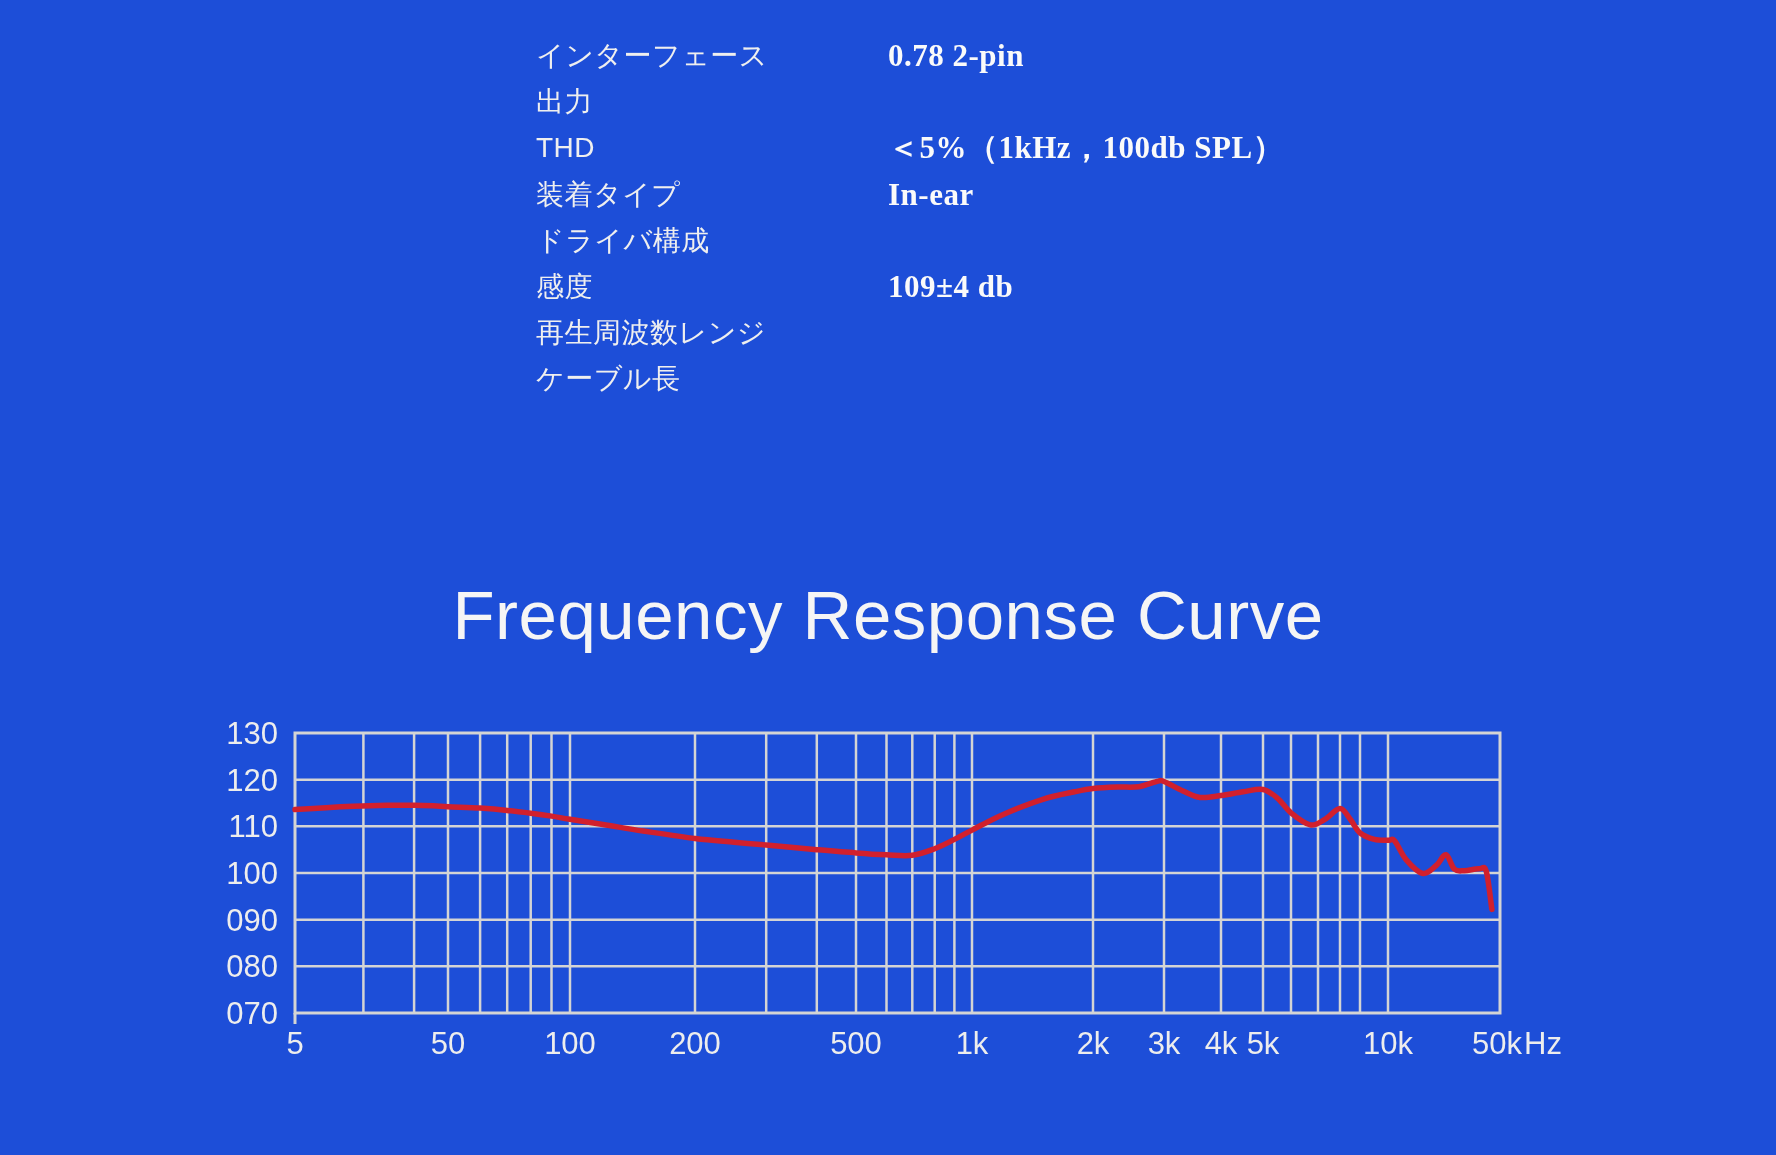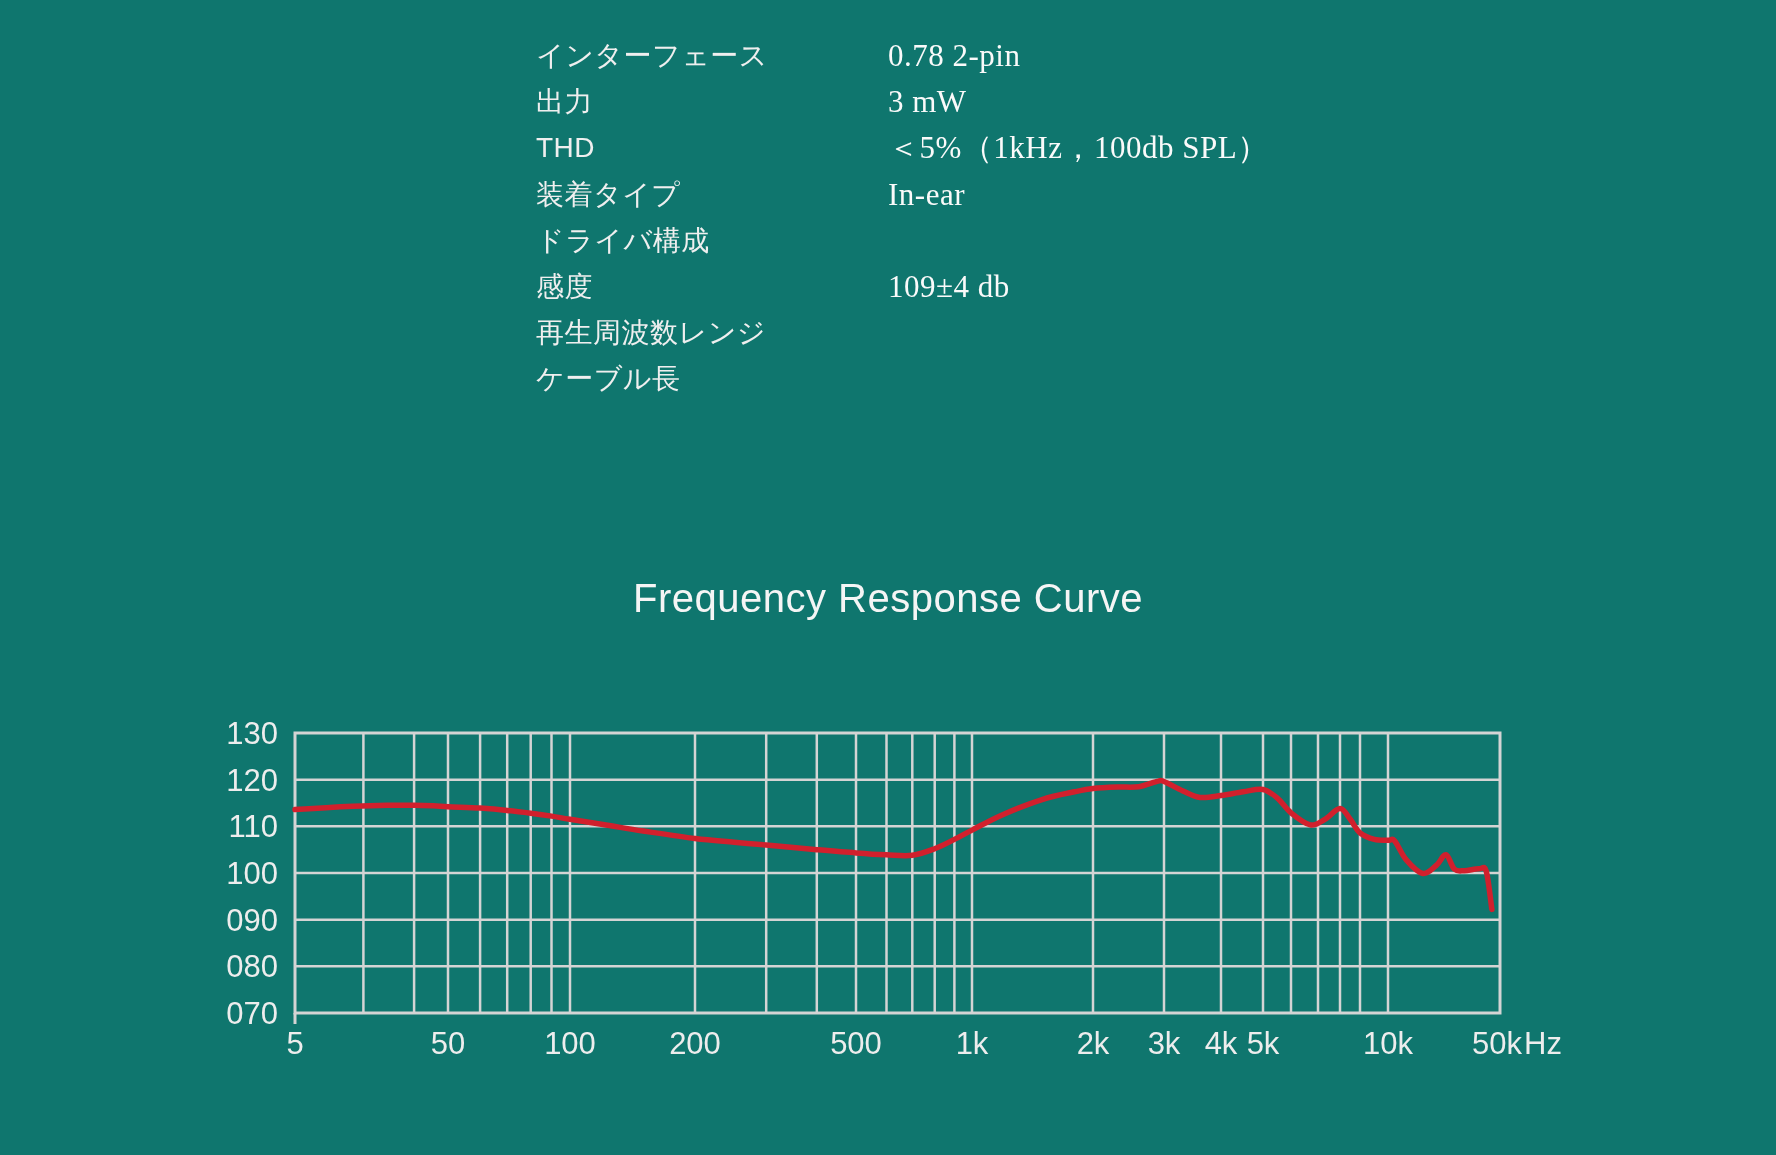--- a/index.html
+++ b/index.html
@@ -1,44 +1,43 @@
 <!DOCTYPE html>
 <html><head>
 <meta charset="utf-8">
 <style>
   html,body{margin:0;padding:0;background:#000;}
   .page{
-    position:relative;width:1776px;height:1155px;background:#0f766e;overflow:hidden;
+    position:relative;width:1776px;height:1155px;background:#1d4ed8;overflow:hidden;
     font-family:"Liberation Sans",sans-serif;
   }
   .specs{position:absolute;left:536px;top:33px;}
   .spec-row{display:grid;grid-template-columns:352px auto;height:46.2px;align-items:center;}
   .spec-label{font-size:28px;color:#efefef;letter-spacing:0.5px;white-space:nowrap;}
   .spec-value{
-    font-family:"Liberation Serif",serif;font-weight:400;font-size:31px;
+    font-family:"Liberation Serif",serif;font-weight:700;font-size:31px;
     color:#fafafa;white-space:nowrap;letter-spacing:0.5px;
   }
   .chart-title{
     position:absolute;left:0;top:576px;width:100%;text-align:center;
-    font-size:40px;font-weight:400;letter-spacing:0.5px;color:#f5f5f5;
+    font-size:69px;font-weight:400;letter-spacing:0.5px;color:#f5f5f5;
   }
   .fr-svg{position:absolute;left:0;top:0;width:1776px;height:1155px;}
 </style>
 </head>
 <body>
 
 <div class="page">
   <div class="specs" id="spec-table">
       <div class="spec-row">
         <span class="spec-label">インターフェース</span>
         <span class="spec-value">0.78 2-pin</span>
       </div>
       <div class="spec-row">
         <span class="spec-label">出力</span>
-        <span class="spec-value">3 mW</span>
       </div>
       <div class="spec-row">
         <span class="spec-label">THD</span>
         <span class="spec-value">＜5%（1kHz，100db SPL）</span>
       </div>
       <div class="spec-row">
         <span class="spec-label">装着タイプ</span>
         <span class="spec-value">In-ear</span>
       </div>
       <div class="spec-row">

